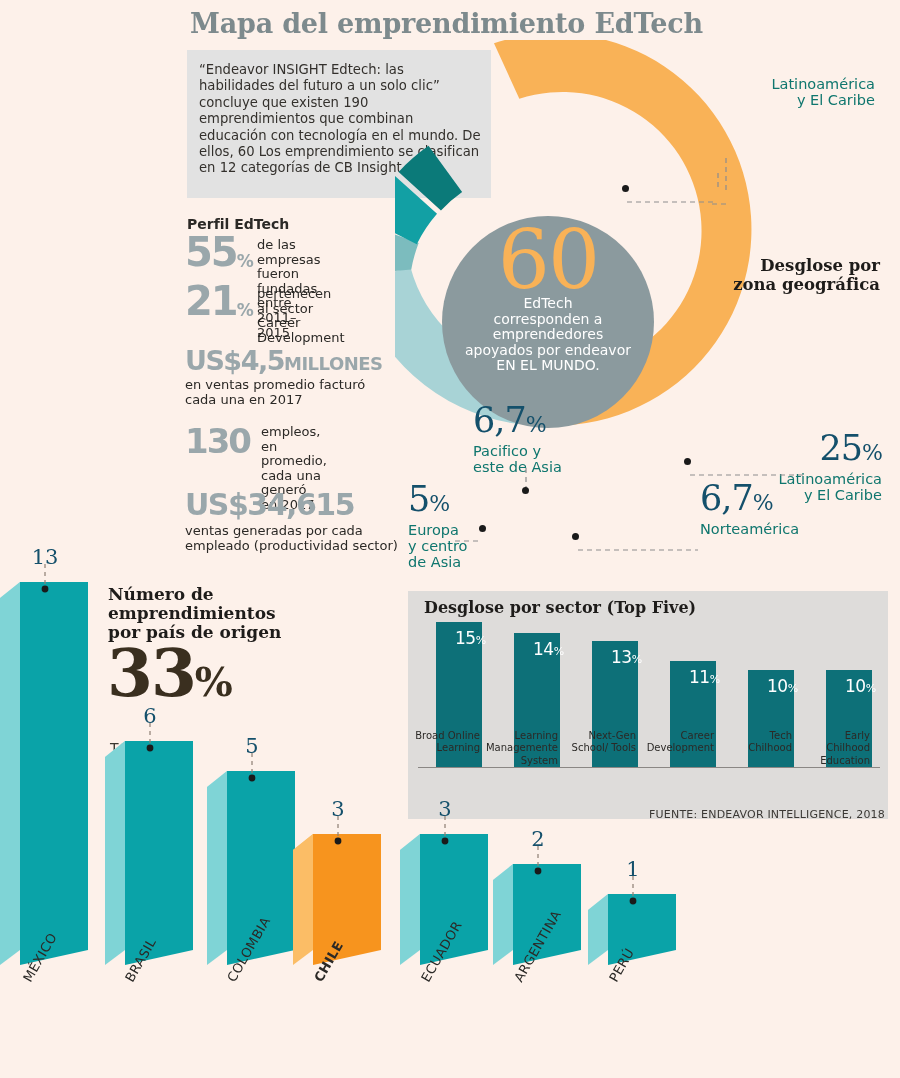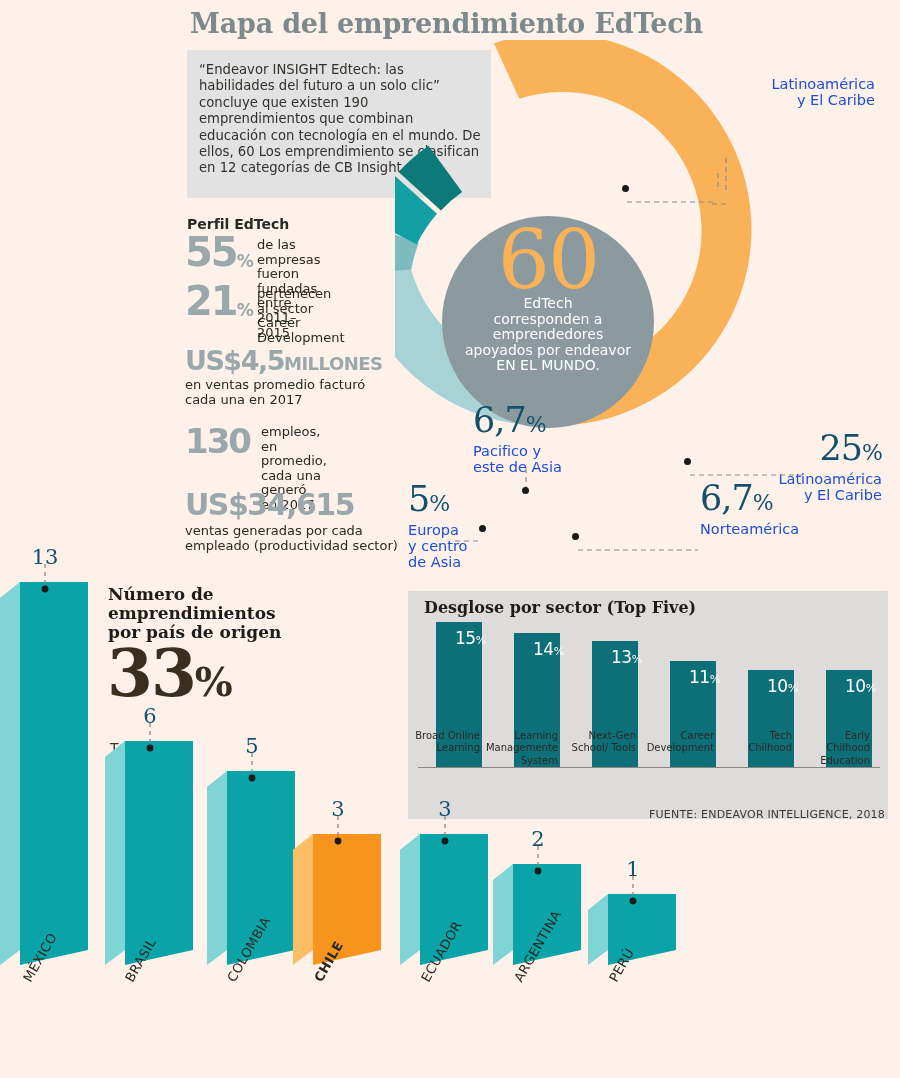--- a/index.html
+++ b/index.html
@@ -73,21 +73,21 @@
   }
 
   
   .callout .num{
     font-family:"DejaVu Serif", serif;
     font-size:35px;color:#14506b;font-weight:400;letter-spacing:-1px;
     line-height:36px;
   }
   .callout .num .sm{font-size:22px;}
   .callout .sub{
-    font-size:14.5px;line-height:16px;color:#1d4ed8;
+    font-size:14.5px;line-height:16px;color:#0f766e;
   }
   .dot{
     width:7px;height:7px;border-radius:50%;background:#1a1a1a;position:absolute;
   }
 
   #right-head{
     left:690px;top:256px;width:190px;text-align:right;
   }
   #right-head .h{
     font-family:"DejaVu Serif", serif;
@@ -238,20 +238,22 @@
 <div class="abs" style="left:717px;top:173px;"><svg width="2" height="18">
       <line x1="1" y1="0" x2="1" y2="18" stroke="#8d8d8d" stroke-width="1.2" stroke-dasharray="5,4"></line>
     </svg></div>
 <div class="abs" style="left:627px;top:188px;"><svg width="90" height="2">
       <line x1="0" y1="1" x2="90" y2="1" stroke="#8d8d8d" stroke-width="1.2" stroke-dasharray="5,4"></line>
     </svg></div>
 
 <div class="dot" style="left:622px;top:185px;"></div>
 
 <div class="abs" id="right-head">
+  <div class="h" style="white-space:pre-line;">Desglose por
+zona geográfica</div>
 </div>
 
 <div class="abs callout" style="left:740px;top:430px;width:142px;text-align:right;">
   <div class="num"><span>25</span><span class="sm">%</span></div>
   <div class="sub" style="white-space:pre-line;">Latinoamérica
 y El Caribe</div>
 </div>
 <div class="abs" style="left:690px;top:461px;"><svg width="115" height="2">
       <line x1="0" y1="1" x2="115" y2="1" stroke="#8d8d8d" stroke-width="1.2" stroke-dasharray="5,4"></line>
     </svg></div>

